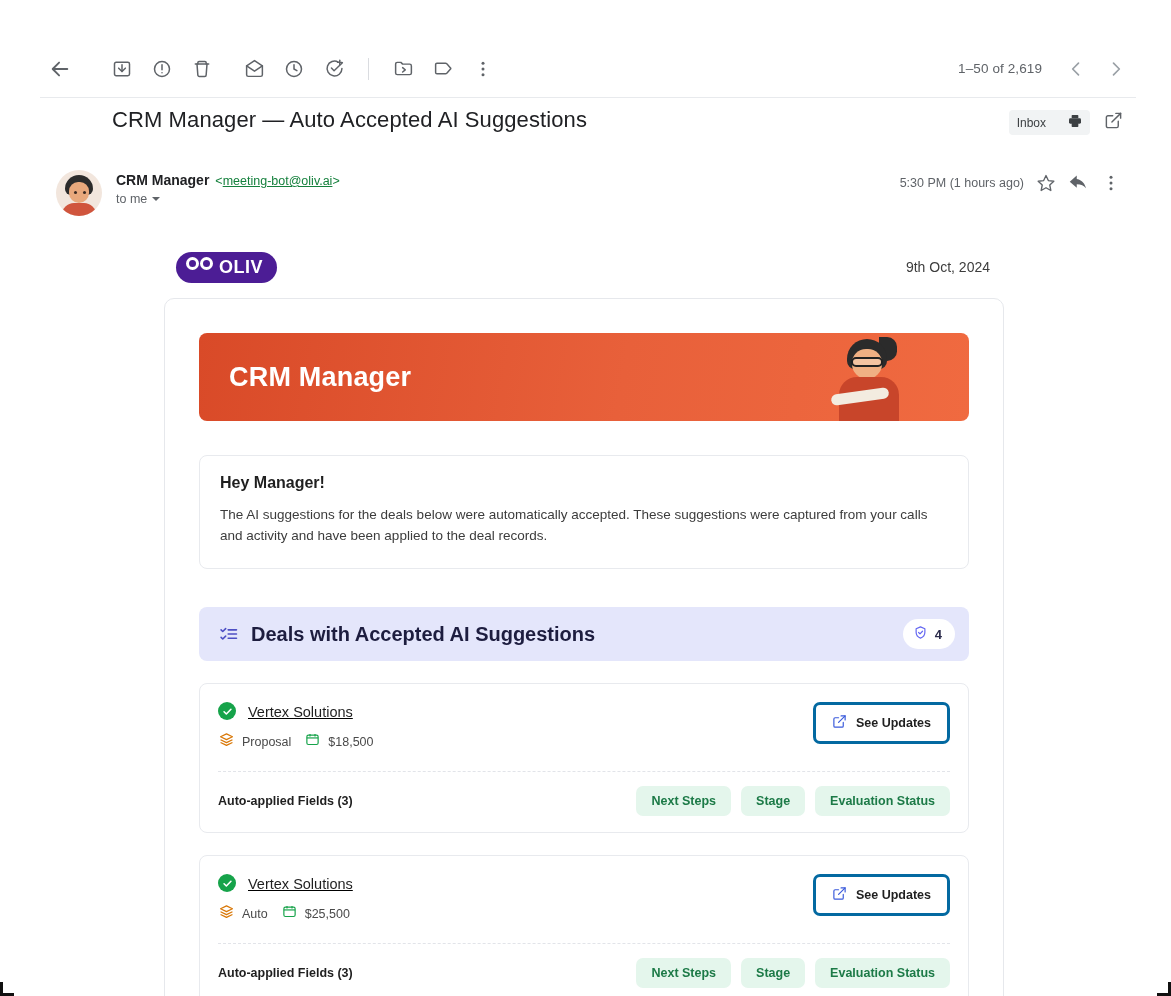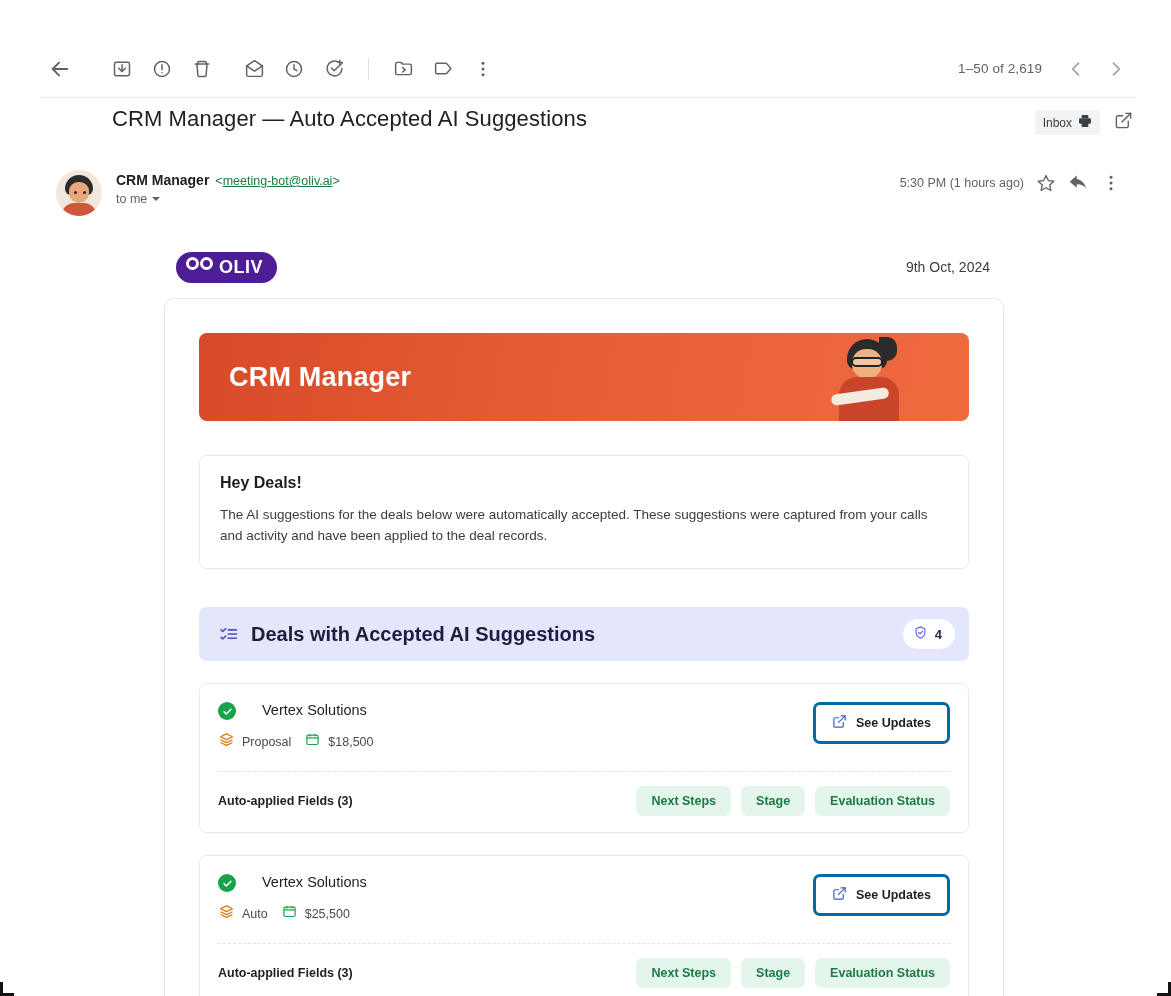--- a/index.html
+++ b/index.html
@@ -48,42 +48,42 @@
   .tb-arrow {
     width: 40px; height: 40px;
     display: flex; align-items: center; justify-content: center;
     color: #9aa0a6;
     cursor: pointer;
   }
 
   
   .subject-row {
     position: absolute;
-    top: 104px; left: 112px; right: 38px;
-    display: flex;
-    align-items: flex-start;
+    top: 104px; left: 112px; right: 48px;
+    display: flex;
+    align-items: center;
   }
   .subject-title {
     font-size: 22px;
     color: #202124;
     font-weight: 400;
     letter-spacing: .1px;
     line-height: 30px;
   }
   .subject-right {
     margin-left: auto;
     display: flex;
     align-items: center;
     gap: 14px;
     padding-top: 6px;
   }
   .label-chip {
     display: inline-flex;
     align-items: center;
-    gap: 5px;
+    gap: 21px;
     background: #f1f3f4;
     border-radius: 4px;
     padding: 3px 7px 3px 8px;
     font-size: 12px;
     color: #3c4043;
   }
   .popout-icon { color: #5f6368; cursor: pointer; }
 
   
   .sender-row {
@@ -312,21 +312,21 @@
   }
   .sb-count .sbc-num { font-size: 13px; font-weight: 600; color: #2a2a4a; }
 
   .deal {
     margin-top: 22px;
     border: 1px solid #e8eaee;
     border-radius: 8px;
     padding: 18px 18px 0 18px;
   }
   .deal-top { display: flex; align-items: flex-start; }
-  .deal-name-row { display: flex; align-items: flex-start; gap: 26px; }
+  .deal-name-row { display: flex; align-items: flex-end; gap: 12px; text-decoration: underline; }
   .check-badge {
     width: 18px; height: 18px;
     border-radius: 50%;
     background: #16a34a;
     display: flex; align-items: center; justify-content: center;
     flex: 0 0 auto;
   }
   .deal-name {
     font-size: 14.5px;
     color: #1f1f1f;
@@ -576,21 +576,21 @@
         <div class="h-pony"></div>
         <div class="h-hair"></div>
         <div class="h-face"></div>
         <div class="h-glasses"></div>
         <div class="h-body"></div>
         <div class="h-roll"></div>
       </div>
     </div>
 
     <div class="greet-box">
-      <div class="greet-title">Hey Deals!</div>
+      <div class="greet-title">Hey Manager!</div>
       <div class="greet-text">The AI suggestions for the deals below were automatically accepted. These suggestions were captured from your calls and activity and have been applied to the deal records.</div>
     </div>
 
     <div class="section-bar">
       <span class="sb-icon">
         <svg width="20" height="20" viewBox="0 0 24 24" fill="none" stroke="currentColor" stroke-width="1.9" stroke-linecap="round" stroke-linejoin="round">
             <polyline points="2.5 7 4.5 9 8 5.5"></polyline>
             <polyline points="2.5 16 4.5 18 8 14.5"></polyline>
             <line x1="11" y1="7" x2="21" y2="7"></line>
             <line x1="11" y1="12" x2="21" y2="12"></line>

